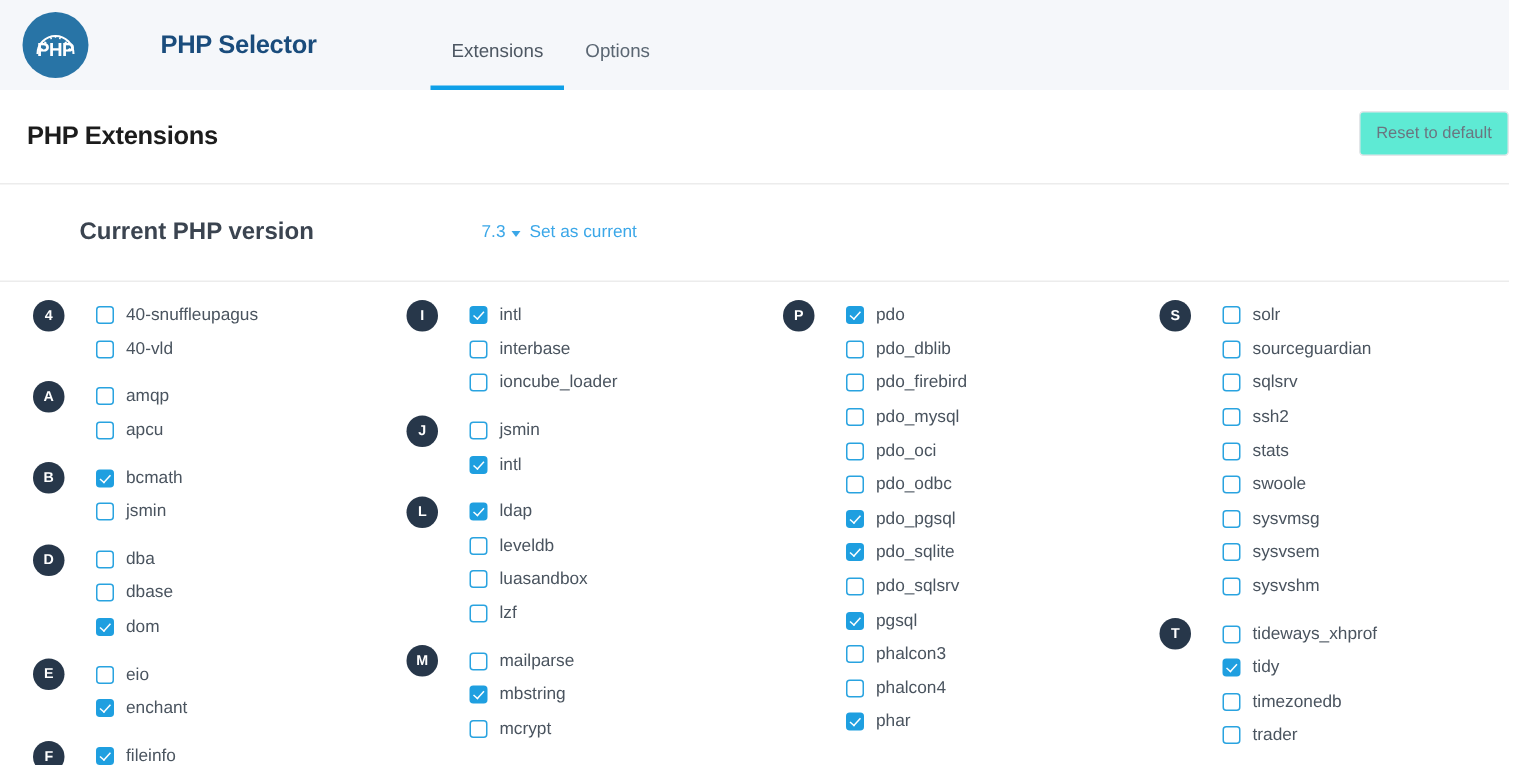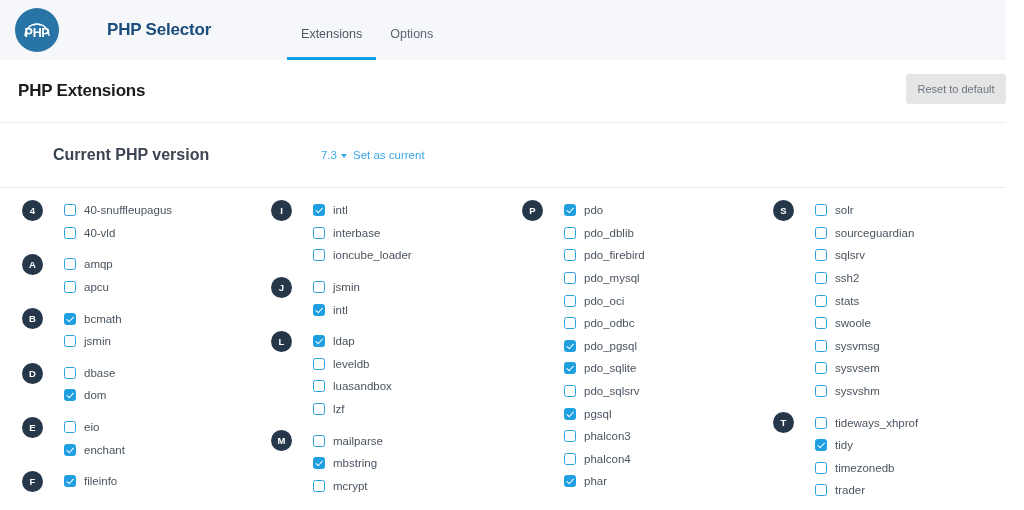--- a/index.html
+++ b/index.html
@@ -89,21 +89,21 @@
     font-weight: bold;
     color: #1c1c1c;
     letter-spacing: -0.2px;
   }
   .reset-btn {
     position: absolute;
     right: 18px;
     top: 14px;
     width: 100px;
     height: 30px;
-    background: #e5e5e5;
+    background: #5eead4;
     border: 1px solid #e3e6e9;
     border-radius: 3px;
     font-size: 11px;
     color: #6b7580;
     display: flex;
     align-items: center;
     justify-content: center;
     cursor: pointer;
     font-family: "Liberation Sans", sans-serif;
   }
@@ -288,20 +288,24 @@
             <span class="cb"></span>
             <span class="item-label">jsmin</span>
           </div>
         </div>
       </div>
       <div class="group">
         <div class="badge">D</div>
         <div class="items">
           <div class="item">
             <span class="cb"></span>
+            <span class="item-label">dba</span>
+          </div>
+          <div class="item">
+            <span class="cb"></span>
             <span class="item-label">dbase</span>
           </div>
           <div class="item">
             <span class="cb checked"></span>
             <span class="item-label">dom</span>
           </div>
         </div>
       </div>
       <div class="group">
         <div class="badge">E</div>

